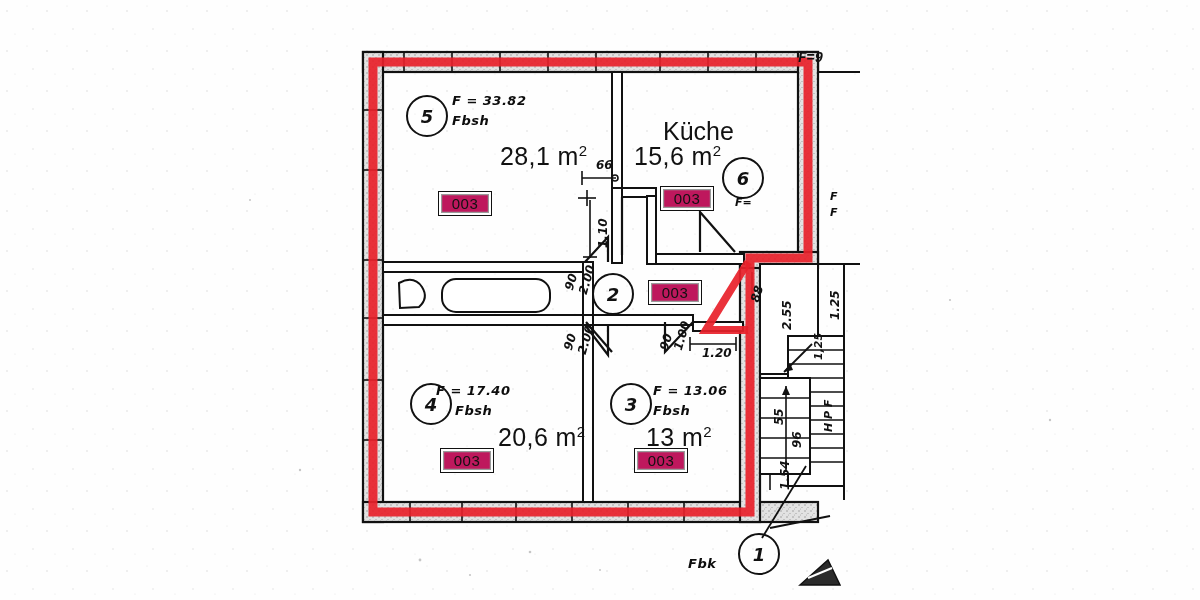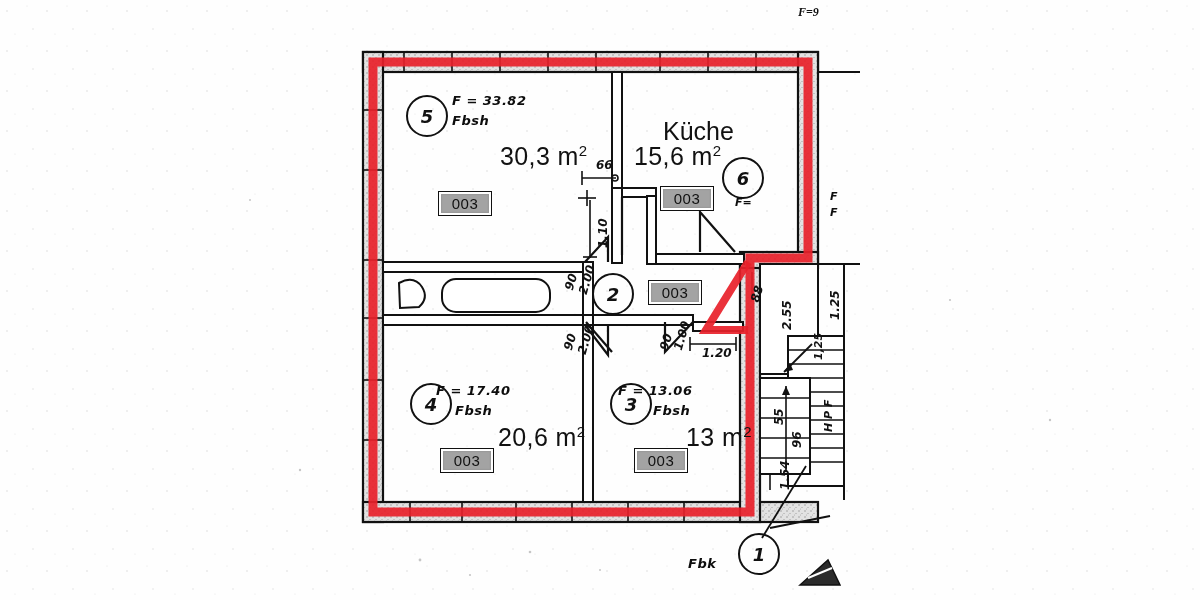--- a/index.html
+++ b/index.html
@@ -91,38 +91,39 @@
     font-size: 18px;
     color: #111;
     background: transparent;
   }
   
   .plate {
     position: absolute;
     width: 52px;
     height: 23px;
     border: 1.6px solid #111;
-    background: #a3a3a3;
+    background: #be185d;
     display: flex;
     align-items: center;
     justify-content: center;
     box-shadow: inset 0 0 0 2px #fff, inset 0 0 0 3.2px #9a9a9a;
   }
   .plate span {
     font-family: "Liberation Sans", sans-serif;
     font-size: 15px;
     color: #111;
     letter-spacing: 0.5px;
   }
   .clip-txt {
-    font-family: Liberation Serif, serif;
-    font-weight: bold;
-    font-style: italic;
-    font-size: 12px;
-    color: #111;
+    font-family: Liberation Mono, monospace;
+    font-weight: bold;
+    font-style: italic;
+    font-size: 14px;
+    color: #111;
+    margin-top: 45px;
   }
   .stair-v {
     font-family: "DejaVu Sans", sans-serif;
     font-weight: bold;
     font-style: italic;
     font-size: 11px;
     color: #111;
     transform-origin: 0 0;
     transform: rotate(-90deg);
   }
@@ -336,21 +337,21 @@
       <circle cx="1050" cy="420" r="1.2"></circle>
     </g>
   </svg>
 
   <div class="marker" style="left:406px; top:95px;">
     <span>5</span>
   </div>
   <div class="txt hand" style="left:452px; top:93px;">F = 33.82</div>
   <div class="txt hand" style="left:452px; top:113px;">Fbsh</div>
   <div class="txt area-label" style="left:500px; top:142px;">
-    <span>30,3 m</span><sup>2</sup>
+    <span>28,1 m</span><sup>2</sup>
   </div>
   <div class="plate" style="left:438px; top:191px;">
     <span>003</span>
   </div>
 
   <div class="txt room-name" style="left:663px; top:117px;">Küche</div>
   <div class="txt area-label" style="left:634px; top:142px;">
     <span>15,6 m</span><sup>2</sup>
   </div>
   <div class="plate" style="left:660px; top:186px;">
@@ -376,23 +377,23 @@
   <div class="txt area-label" style="left:498px; top:423px;">
     <span>20,6 m</span><sup>2</sup>
   </div>
   <div class="plate" style="left:440px; top:448px;">
     <span>003</span>
   </div>
 
   <div class="marker" style="left:610px; top:383px;">
     <span>3</span>
   </div>
-  <div class="txt hand" style="left:618px; top:383px;">F = 13.06</div>
+  <div class="txt hand" style="left:653px; top:383px;">F = 13.06</div>
   <div class="txt hand" style="left:653px; top:403px;">Fbsh</div>
-  <div class="txt area-label" style="left:646px; top:423px;margin-left:40px;">
+  <div class="txt area-label" style="left:646px; top:423px;">
     <span>13 m</span><sup>2</sup>
   </div>
   <div class="plate" style="left:634px; top:448px;">
     <span>003</span>
   </div>
 
   <div class="marker" style="left:738px; top:533px;">
     <span>1</span>
   </div>
   <div class="txt hand" style="left:688px; top:556px;">Fbk</div>

